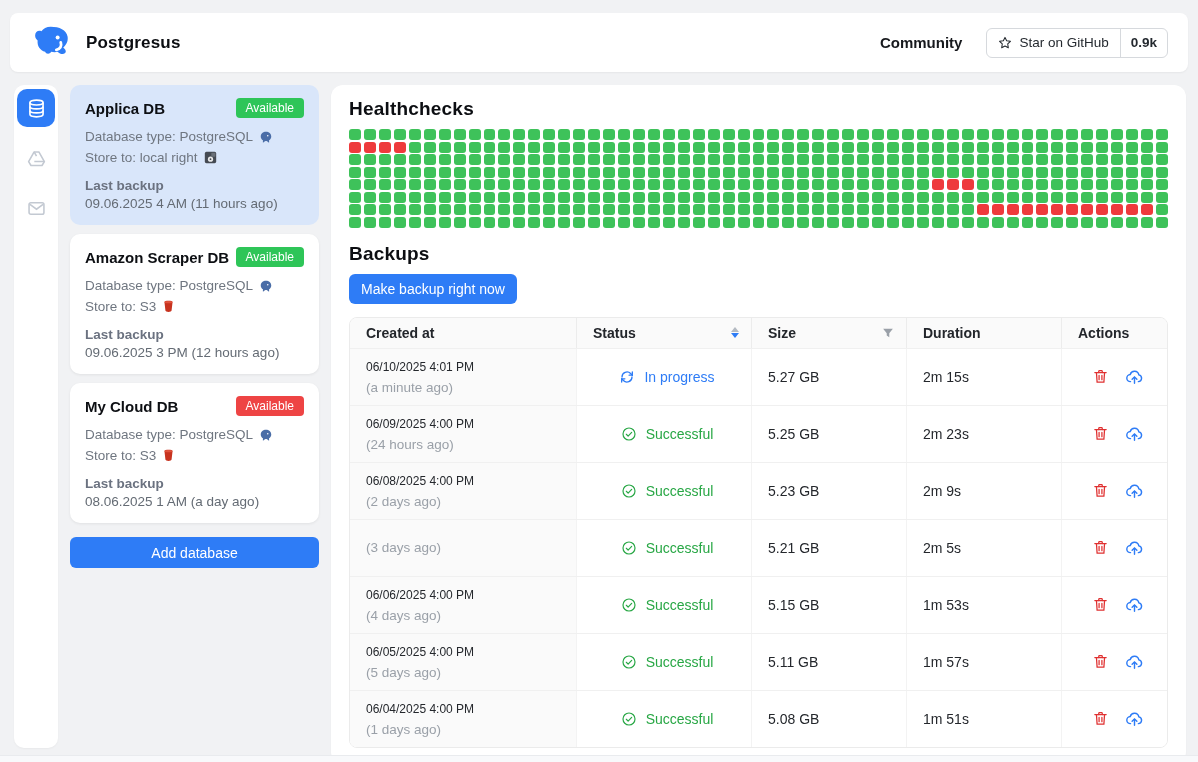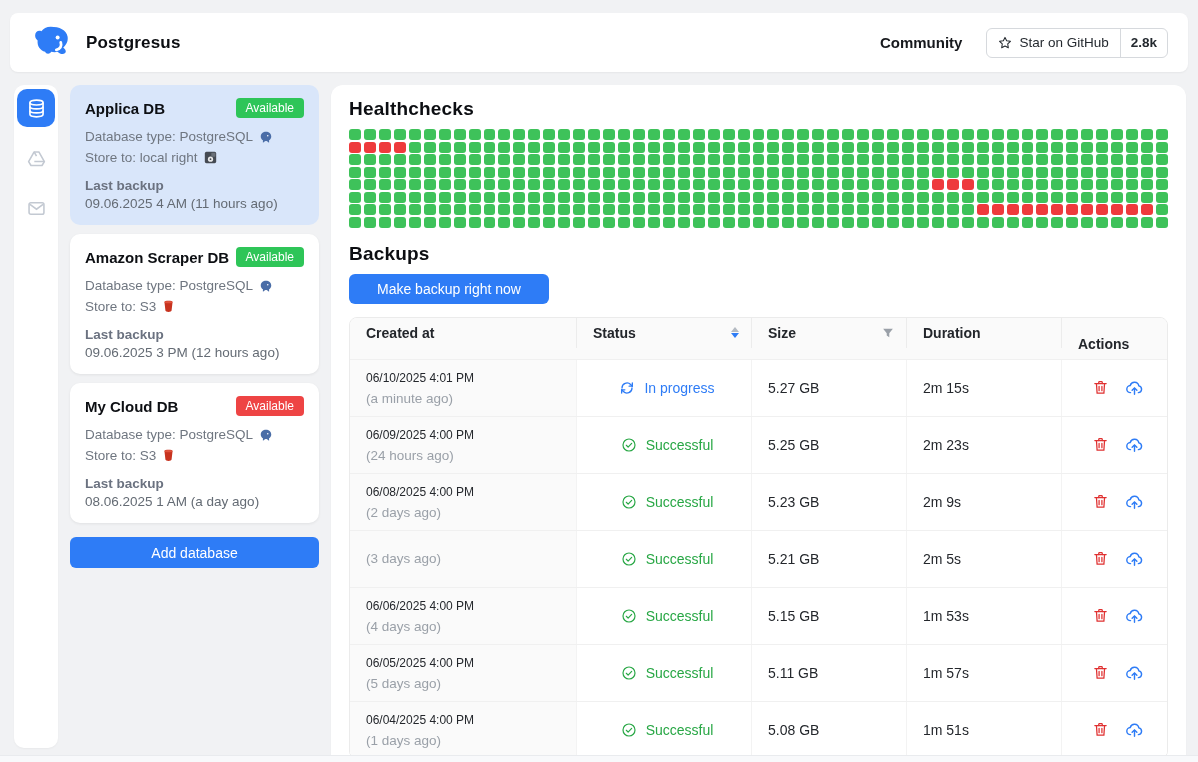--- a/index.html
+++ b/index.html
@@ -61,33 +61,33 @@
   
   .panel{
     flex:1; min-height:661px; background:#fff; border-radius:12px;
     box-shadow:0 1px 2px rgba(0,0,0,.04); padding:13px 18px 16px 18px;
   }
   .section-title{ font-size:19px; font-weight:800; color:#0c0e12; letter-spacing:.2px; }
   .health-grid{ display:grid; grid-template-columns:repeat(55,1fr); gap:1.5px 3px; margin-top:9px; }
   .hc{ height:11px; border-radius:3px; }
   .backups-title{ margin-top:15px; }
   .make-backup-btn{
-    margin-top:9px; height:30px; padding:0 28px; border:none; border-radius:6px;
+    margin-top:9px; height:30px; padding:0 12px; border:none; border-radius:6px;
     background:var(--accent); color:#fff; font-size:14px; font-family:inherit; cursor:pointer; display:block;
   }
 
   
   .btable{ margin-top:13px; border:1px solid #ebebeb; border-radius:8px; overflow:hidden; }
   .trow{ display:grid; grid-template-columns:227px 175px 155px 155px 1fr; }
   .thead{ background:#fafafa; }
   .th{
     height:30px; display:flex; align-items:center; padding-left:16px; font-size:14px; font-weight:700;
     color:#23262b; border-right:1px solid #ececec;
   }
-  .th:last-child{ border-right:none;margin-top:11px; }
+  .th:last-child{ border-right:none; }
   .th .h-icon{ margin-left:auto; margin-right:12px; display:flex; flex-direction:column; gap:1px; cursor:pointer; }
   .caret{ width:0; height:0; border-left:4.5px solid transparent; border-right:4.5px solid transparent; }
   .caret.up{ border-bottom:5px solid #b4bac2; }
   .caret.down{ border-top:5px solid var(--accent); }
   .tbody .trow{ border-top:1px solid #f0f0f0; background:#fff; }
   .cell{ padding:8px 10px 8px 16px; border-right:1px solid #f3f3f3; display:flex; flex-direction:column; justify-content:center; min-height:56px; }
   .cell:last-child{ border-right:none; }
   .cell.created{ background:#fafafa; }
   .date-main{ font-size:12px; color:#24272c; line-height:21px; }
   .date-ago{ font-size:13.5px; color:var(--light-gray); line-height:19px; }
@@ -124,21 +124,21 @@
     <span class="community-link">Community</span>
     <div class="gh-widget">
       <span class="gh-main">
         <span class="mini-icon">
           <svg viewBox="0 0 16 16" width="14" height="14">
               <path d="M8 1.6l1.9 3.9 4.3.6-3.1 3 .7 4.3L8 11.4l-3.8 2 .7-4.3-3.1-3 4.3-.6z" fill="none" stroke="#24292f" stroke-width="1.2" stroke-linejoin="round"></path>
             </svg>
         </span>
         <span>Star on GitHub</span>
       </span>
-      <span class="gh-count">2.8k</span>
+      <span class="gh-count">0.9k</span>
     </div>
   </div>
 </header>
 
 <div class="content">
 
   <nav class="rail">
     <button class="rail-btn active">
       <span class="mini-icon">
         <svg viewBox="0 0 24 24" width="21" height="21" fill="none" stroke="#fff" stroke-width="1.9">

